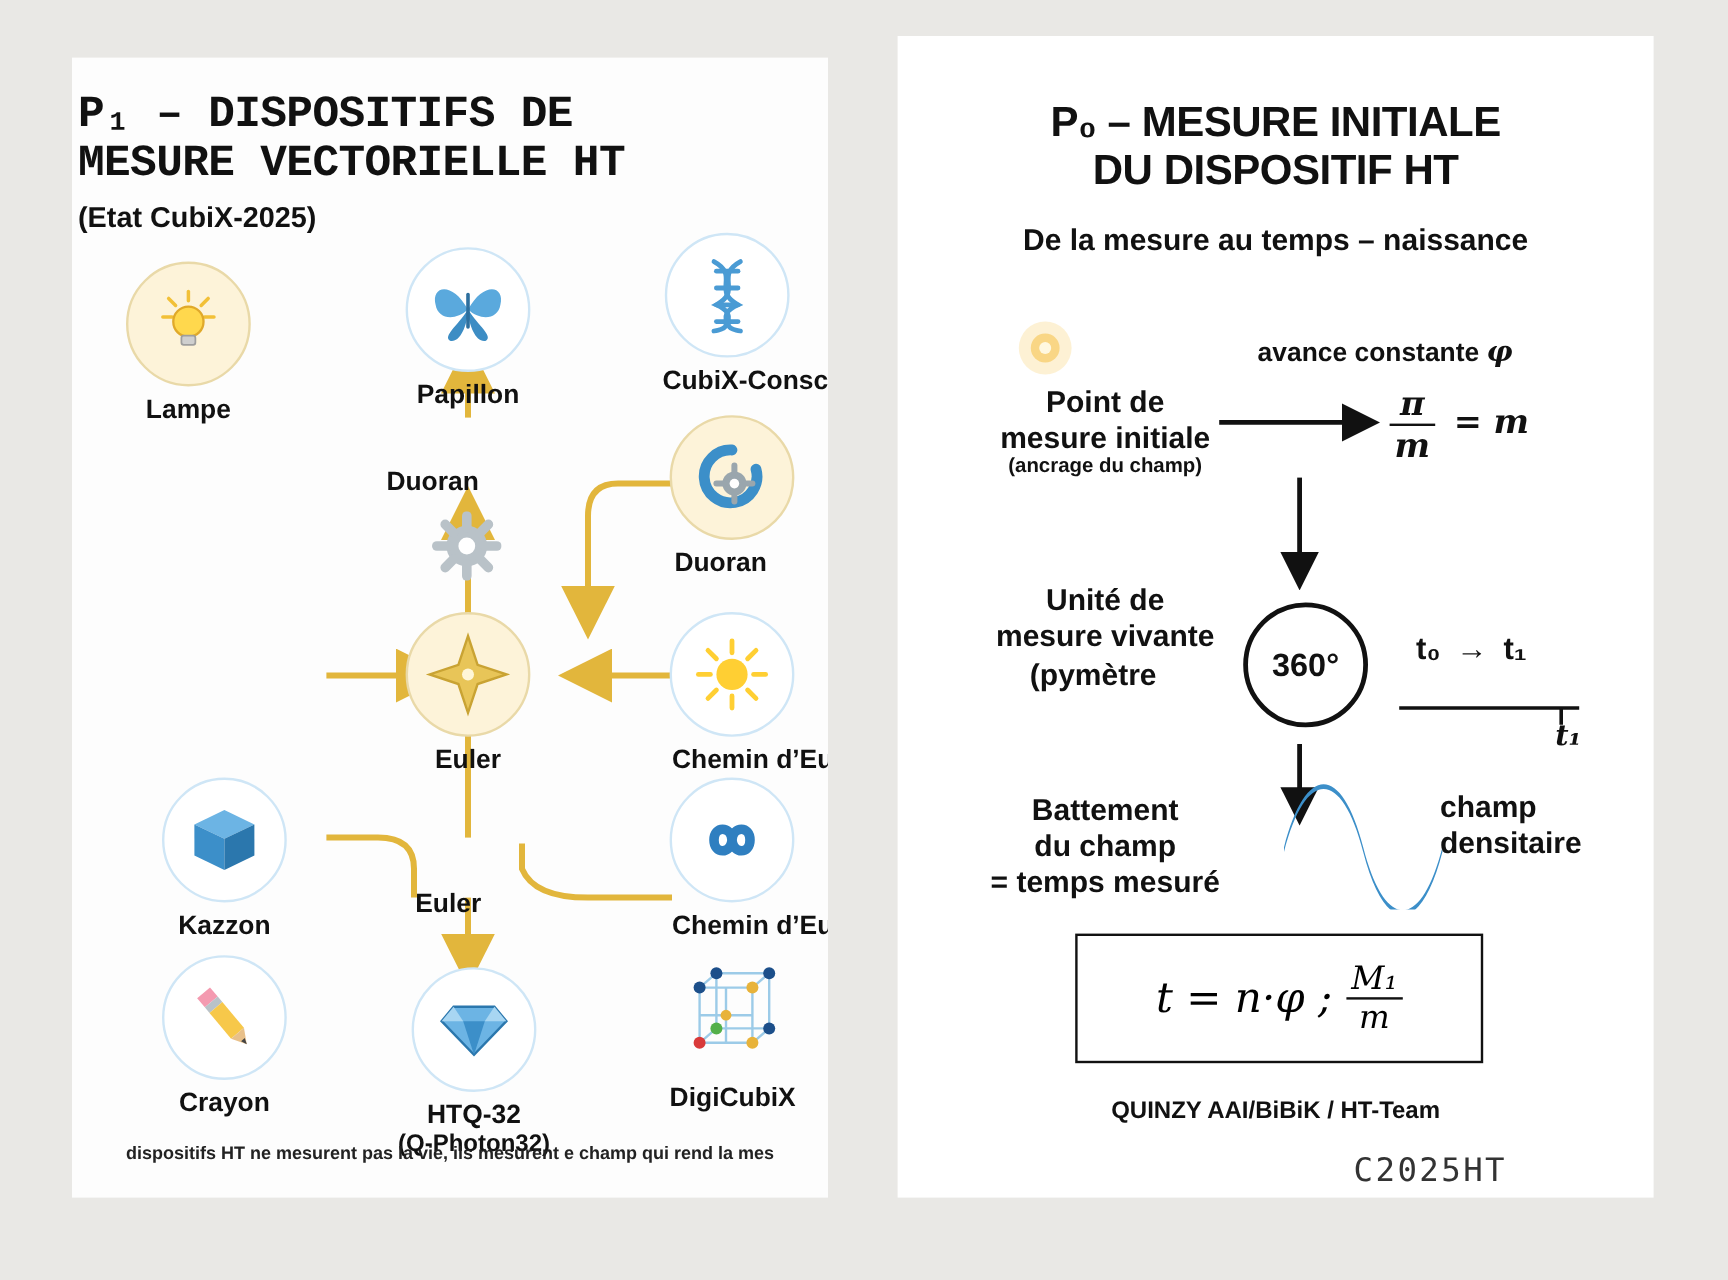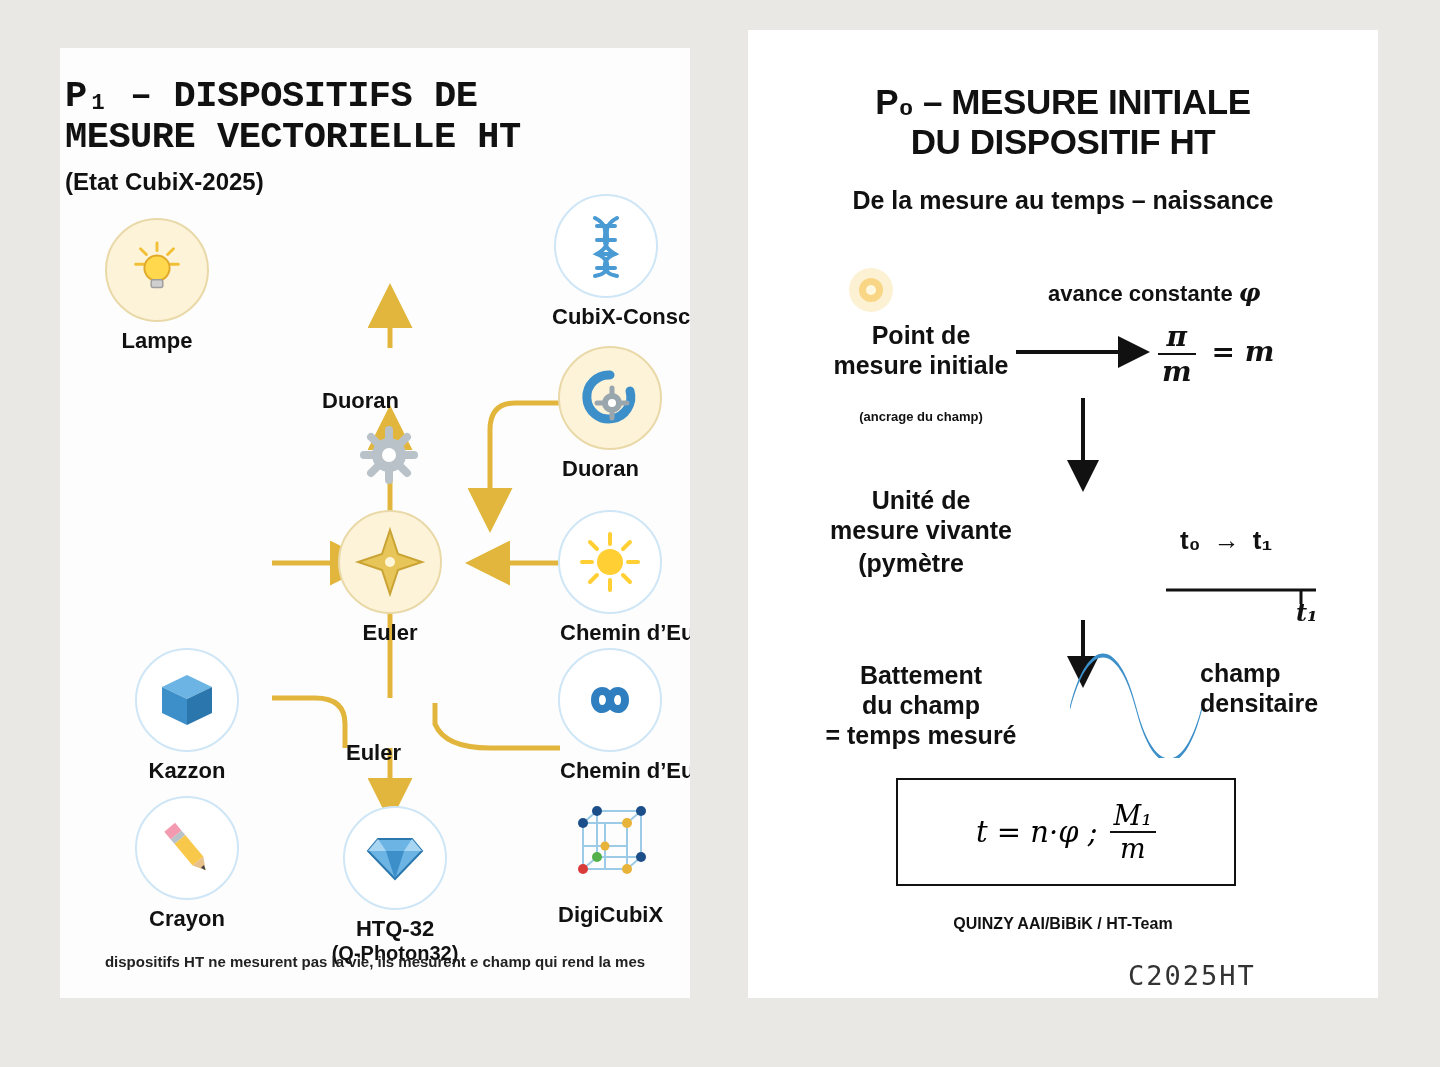--- a/index.html
+++ b/index.html
@@ -57,34 +57,34 @@
   #panel-right .title{
     position:absolute;left:0;top:52px;width:630px;text-align:center;
     font-size:35px;font-weight:bold;line-height:1.14;color:#111;letter-spacing:-0.4px;
   }
   #panel-right .subtitle{
     position:absolute;left:30px;top:155px;width:570px;text-align:center;
     font-size:25px;font-weight:bold;line-height:1.2;color:#111;
   }
   .rlabel{position:absolute;font-weight:bold;color:#111;}
   .rl-big{font-size:25px;line-height:1.2;text-align:center;}
-  .rl-small{font-size:13px;text-align:center;margin-top:31px;}
+  .rl-small{font-size:17px;text-align:center;}
   .math-it{font-family:"DejaVu Serif", serif;font-style:italic;}
   .frac{display:inline-block;text-align:center;vertical-align:middle;}
   .frac .num{display:block;border-bottom:2px solid #111;padding:0 4px;}
   .frac .den{display:block;padding:0 4px;}
   .formula-box{
     position:absolute;left:148px;top:748px;width:340px;height:108px;
     border:2px solid #111;box-sizing:border-box;
     display:flex;align-items:center;justify-content:center;
     font-size:30px;
   }
   .credit{
     position:absolute;left:0;top:885px;width:630px;text-align:center;
-    font-size:16px;font-weight:bold;color:#111;
+    font-size:20px;font-weight:bold;color:#111;
   }
   .watermark{
     position:absolute;left:380px;top:930px;
     font-family:"DejaVu Sans Mono", monospace;
     font-size:27px;color:#333;letter-spacing:2px;
   }
   svg.rflow{position:absolute;left:0;top:0;width:630px;height:968px;pointer-events:none;}
   .circle360{
     position:absolute;left:288px;top:472px;width:96px;height:96px;
     border:4px solid #111;border-radius:50%;
@@ -139,20 +139,32 @@
             <line x1="15" y1="10" x2="21" y2="16"></line>
           <line x1="49" y1="10" x2="43" y2="16"></line>
         </g>
         <circle cx="32" cy="30" r="13" fill="#ffd84d" stroke="#e0a92a" stroke-width="2"></circle>
         <rect x="26" y="42" width="12" height="8" rx="2" fill="#cfcfcf" stroke="#9e9e9e" stroke-width="1.5"></rect>
       </svg>
     </div>
     <div class="lbl">Lampe</div>
   </div>
 
+  <div class="node" style="left:272px;top:158px;width:116px;">
+    <div class="bubble plain">
+      <svg width="66" height="60" viewBox="0 0 66 60">
+        <path d="M33 30 C20 6 2 10 6 26 C8 38 22 40 33 30 Z" fill="#5aa9dd"></path>
+        <path d="M33 30 C46 6 64 10 60 26 C58 38 44 40 33 30 Z" fill="#5aa9dd"></path>
+        <path d="M33 30 C24 44 12 52 18 56 C26 58 32 44 33 32 Z" fill="#3d8dc4"></path>
+        <path d="M33 30 C42 44 54 52 48 56 C40 58 34 44 33 32 Z" fill="#3d8dc4"></path>
+        <rect x="31.5" y="16" width="3" height="30" rx="1.5" fill="#2d6f9e"></rect>
+      </svg>
+    </div>
+    <div class="lbl">Papillon</div>
+  </div>
 
   <div class="node" style="left:494px;top:146px;width:170px;text-align:left;">
     <div class="bubble plain" style="margin:0;">
       <svg width="58" height="64" viewBox="0 0 58 64">
         <g stroke="#4a9bd4" stroke-width="4" fill="none" stroke-linecap="round">
           <path d="M18 4 C40 16 16 28 38 40 C16 50 40 58 18 62"></path>
           <path d="M40 4 C18 16 42 28 20 40 C42 50 18 58 40 62"></path>
           <line x1="20" y1="12" x2="38" y2="12"></line>
             <line x1="20" y1="26" x2="38" y2="26"></line>
           <line x1="20" y1="40" x2="38" y2="40"></line>
@@ -364,20 +376,23 @@
     </span>
     <span class="math-it" style="margin-left:8px;">= m</span>
   </div>
 
   <div class="rlabel rl-big" style="left:48px;top:518px;width:230px;">(pymètre</div>
   <div class="rlabel rl-big" style="left:48px;top:455px;width:250px;">
     <span>Unité de</span><br>
     <span>mesure vivante</span>
   </div>
 
+  <div class="circle360">
+    <span>360°</span>
+  </div>
 
   <div class="rlabel" style="left:432px;top:495px;font-size:26px;">
     <span>t₀</span>
     <span style="margin:0 6px;">→</span>
     <span>t₁</span>
   </div>
   <div class="rlabel math-it" style="left:548px;top:568px;font-size:24px;">t₁</div>
 
   <div class="rlabel rl-big" style="left:28px;top:630px;width:290px;">
     <span>Battement</span><br>
@@ -390,21 +405,21 @@
       <path d="M4 58 C22 -12 52 -12 70 58 C88 128 118 128 136 58 L136 62 C118 132 88 132 70 62 C52 -8 22 -8 4 62 Z" fill="#3c8fc9"></path>
     </svg>
   </div>
 
   <div class="rlabel rl-big" style="left:452px;top:628px;width:170px;text-align:left;">
     <span>champ</span><br>
     <span>densitaire</span>
   </div>
 
   <div class="formula-box">
-    <span class="math-it" style="font-size:29px;font-style:italic;">t = n·φ ;</span>
+    <span class="math-it" style="font-size:35px;font-style:italic;">t = n·φ ;</span>
     <span class="frac math-it" style="margin-left:12px;font-size:27px;">
       <span class="num">M₁</span>
       <span class="den">m</span>
     </span>
   </div>
 
   <div class="credit">QUINZY AAI/BiBiK / HT-Team</div>
   <div class="watermark">C2025HT</div>
 </div>
 

